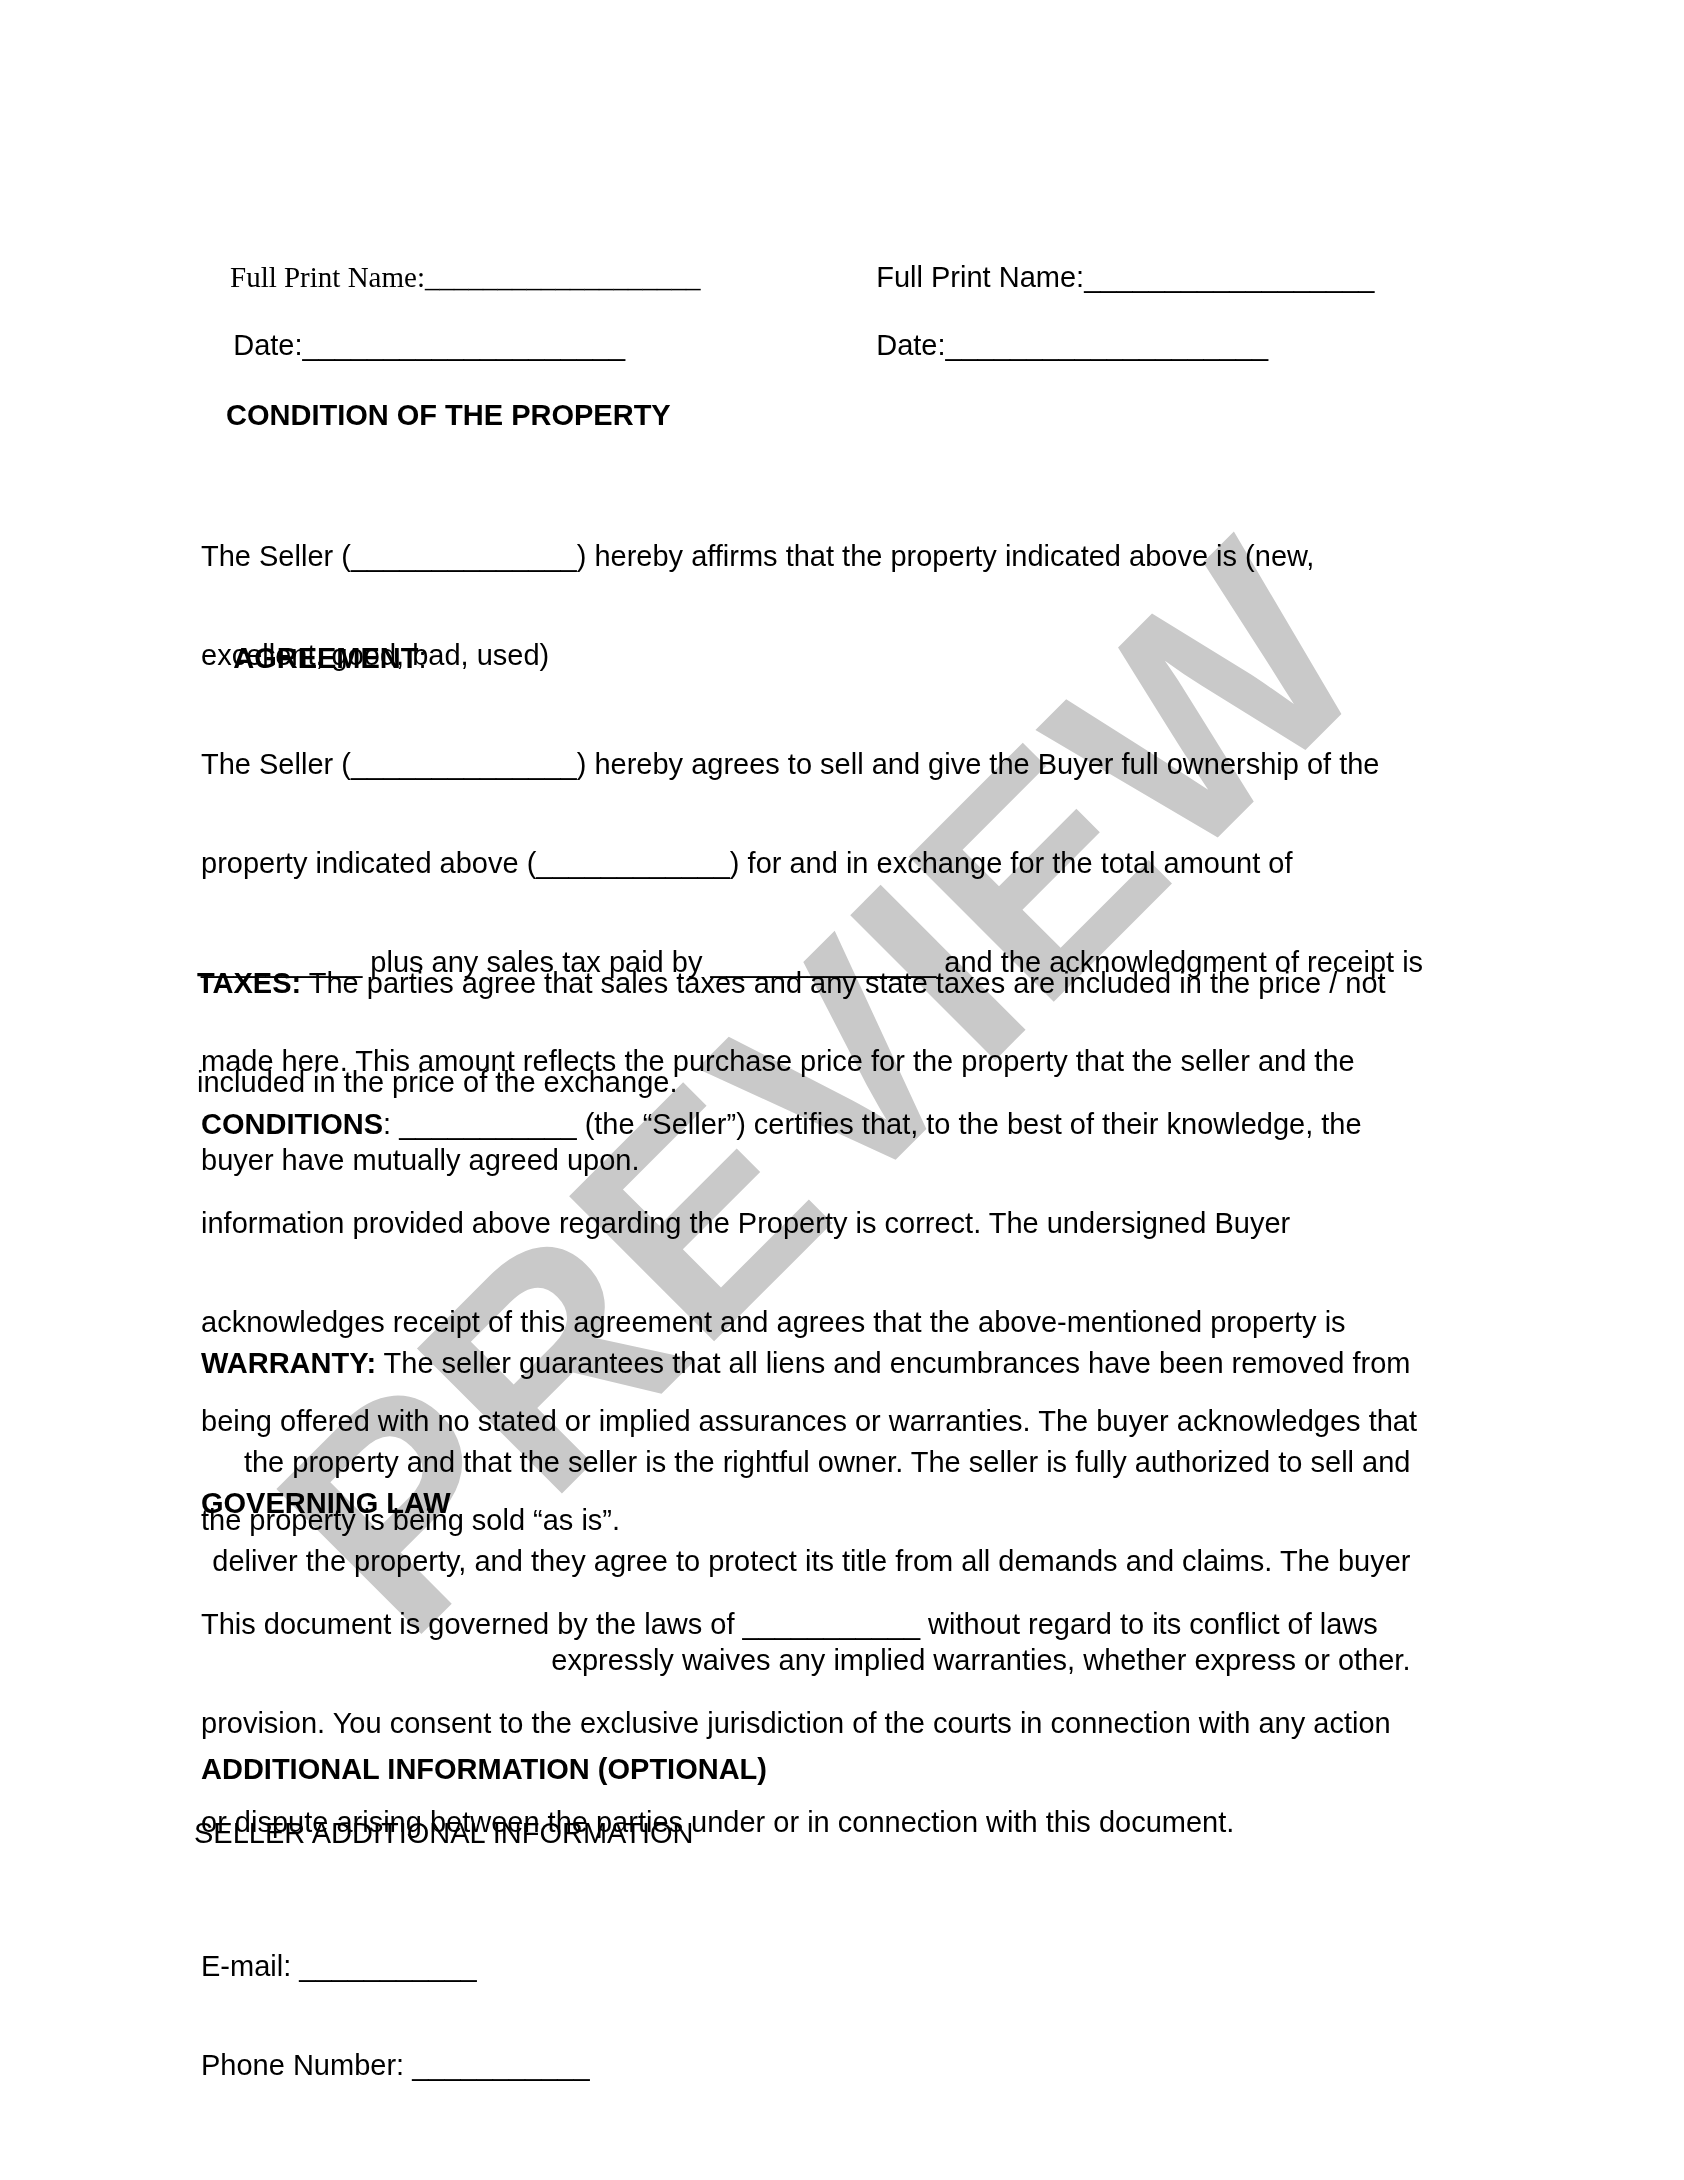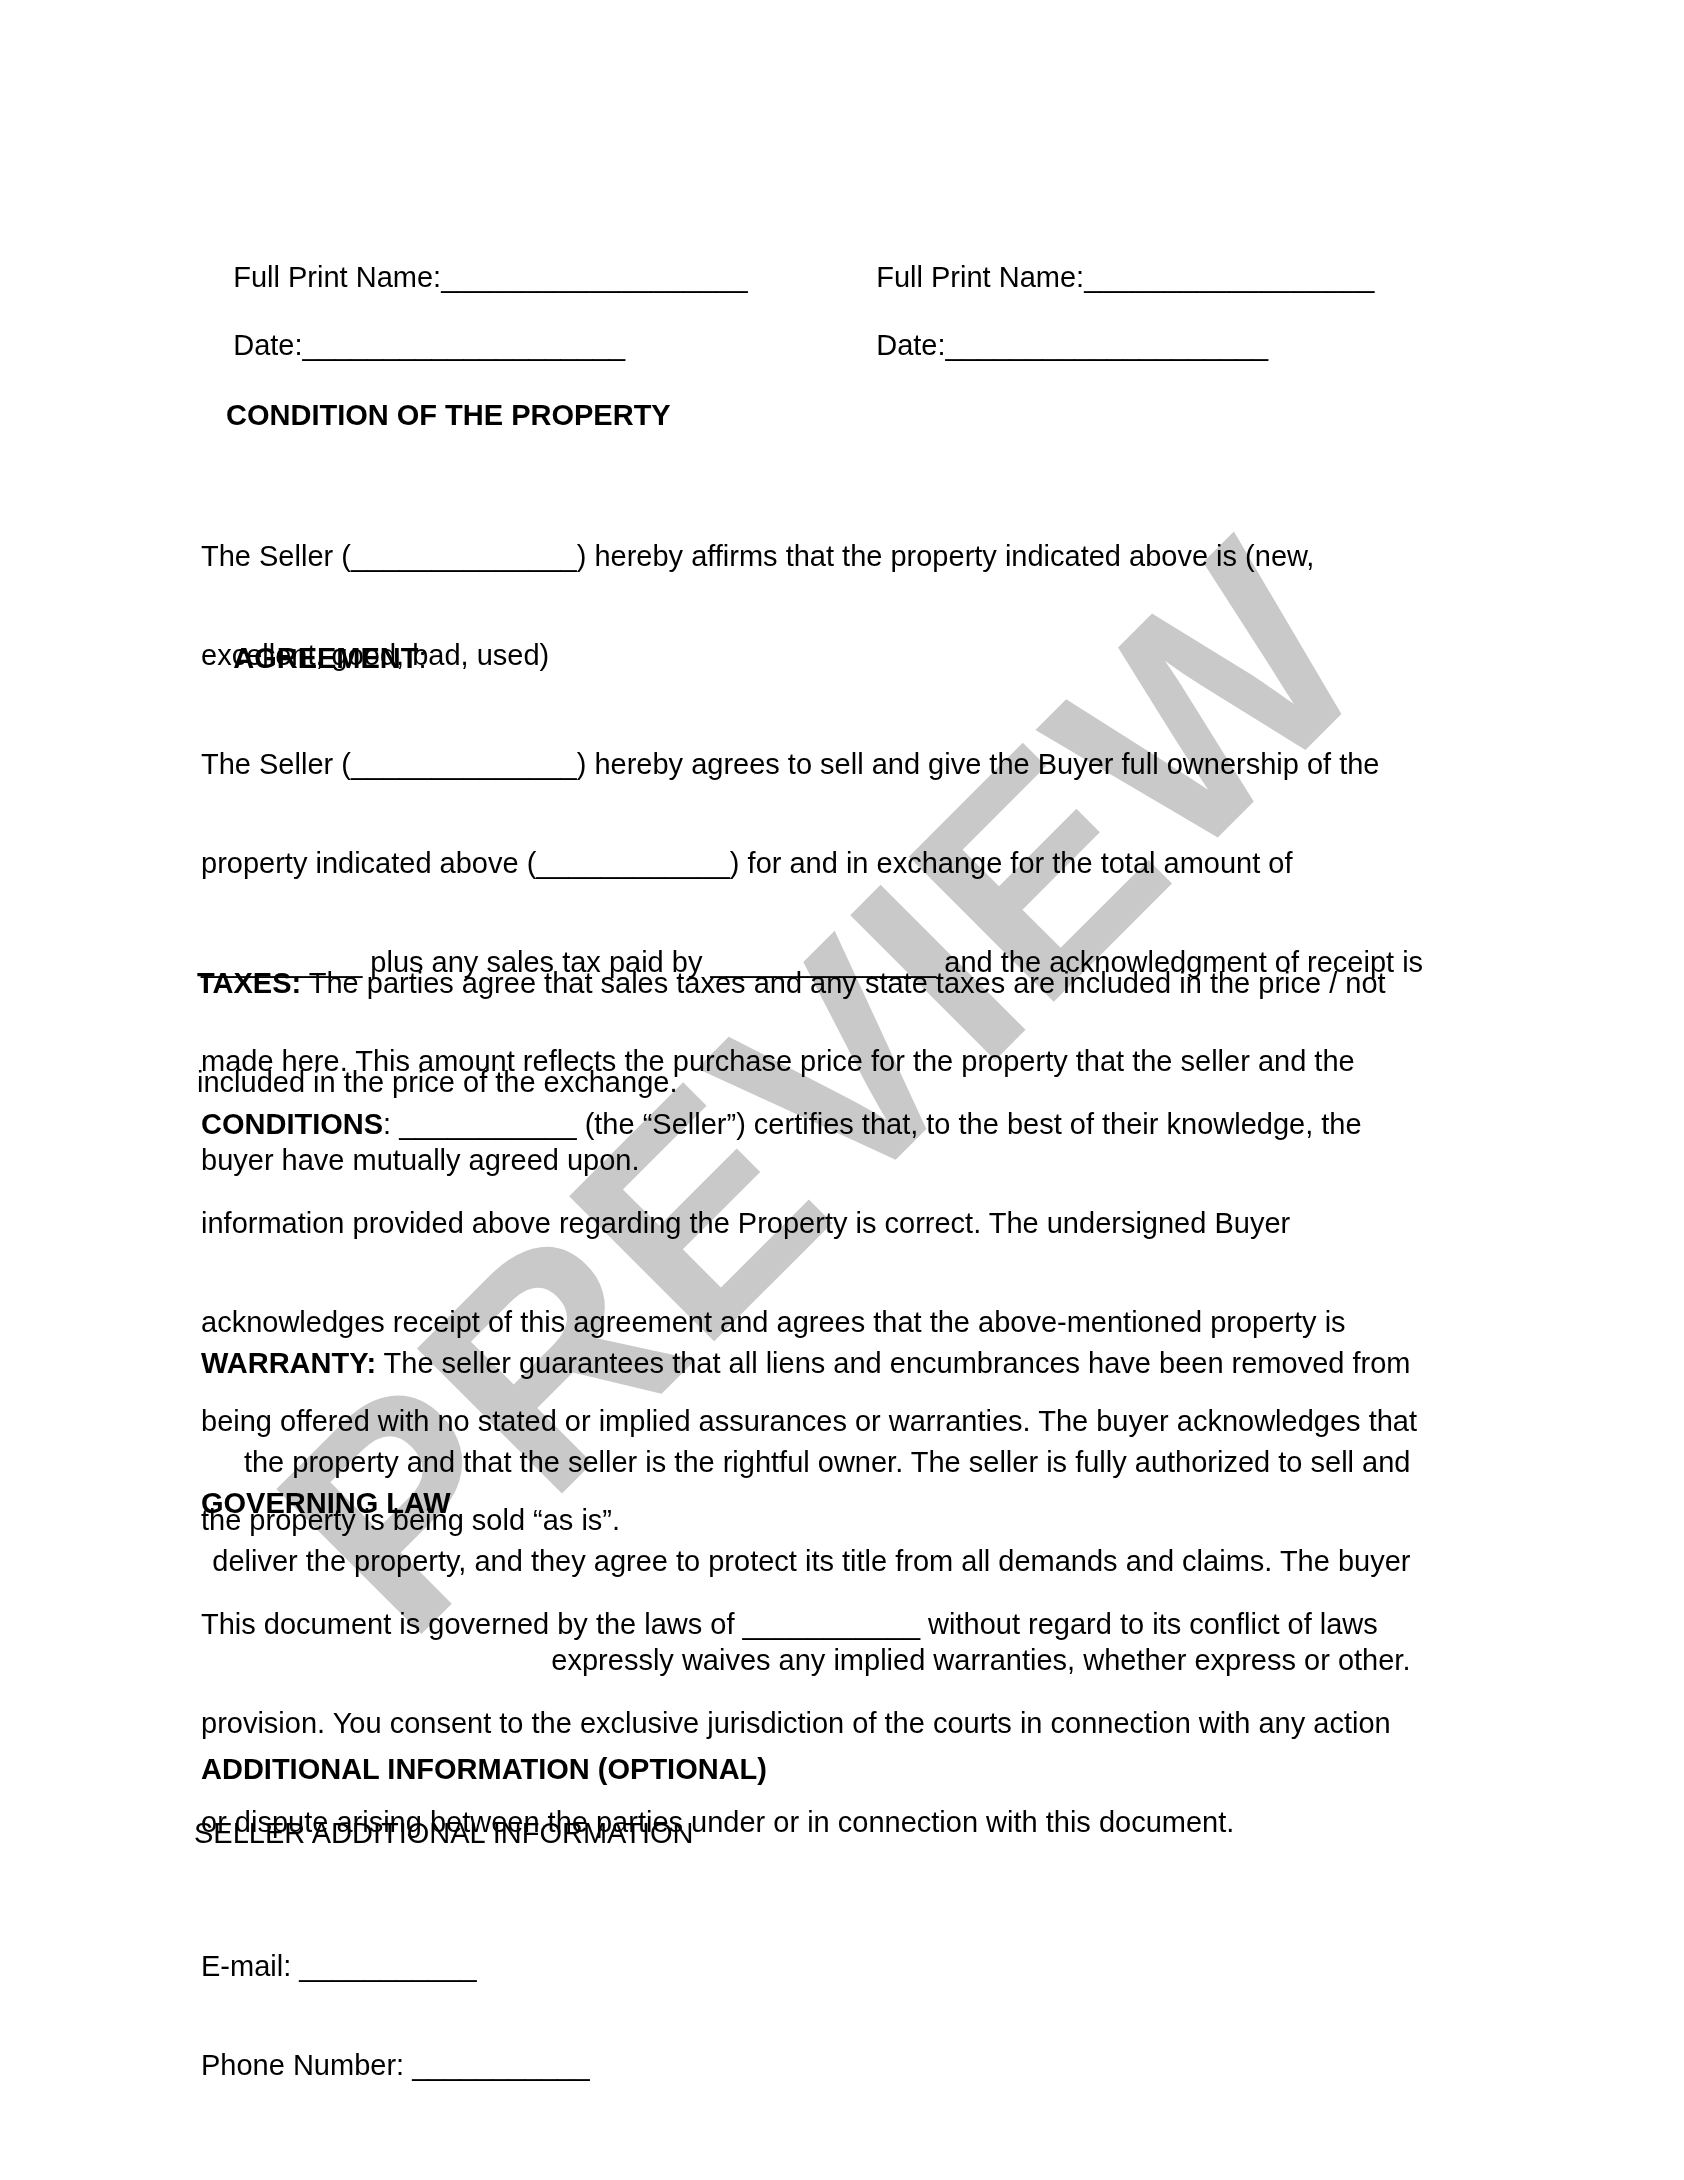--- a/index.html
+++ b/index.html
@@ -38,21 +38,21 @@
   }
   .bold { font-weight: 700; }
 </style>
 </head>
 <body>
 
 <div class="page">
 
   <div class="watermark" style="color: rgb(201, 201, 201);">PREVIEW</div>
 
-  <div class="abs" style="left:201px; top:228px;">
+  <div class="abs" style="left:201px; top:228px;font-family:Liberation Serif, serif;">
     <span>Full Print Name:</span><span>___________________</span>
   </div>
   <div class="abs" style="left:844px; top:228px;text-align:center;">
     <span>Full Print Name:</span><span>__________________</span>
   </div>
   <div class="abs" style="left:201px; top:296px;">
     <span>Date:</span><span>____________________</span>
   </div>
   <div class="abs" style="left:844px; top:296px;">
     <span>Date:</span><span>____________________</span>

